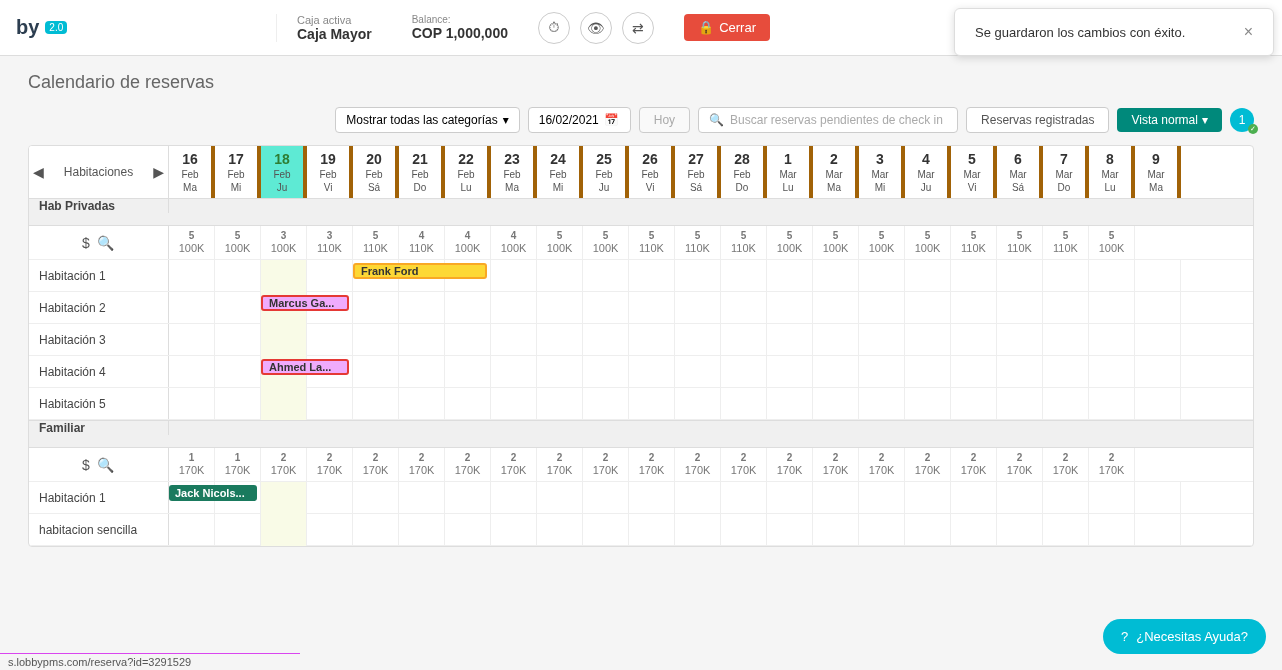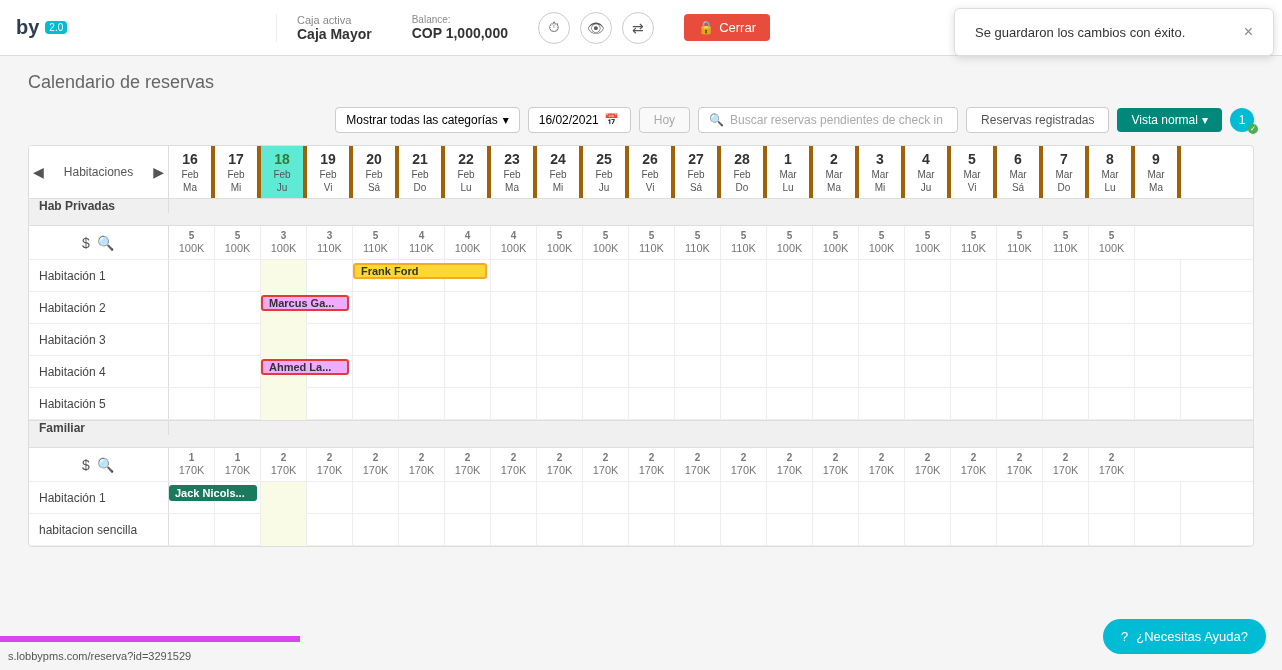--- a/index.html
+++ b/index.html
@@ -402,22 +402,22 @@
     }
 
     
     .url-bar {
       position: fixed;
       bottom: 0;
       left: 0;
       background: #f5f5f5;
       font-size: 11px;
       color: #555;
-      padding: 8px 8px;
-      border-top: 6px solid #d946ef;
+      padding: 2px 8px;
+      border-top: 1px solid #d946ef;
       width: 300px;
     }
   </style>
 </head>
 <body>
 
 <div class="top-bar">
   <div class="logo-area">
     <span class="logo-text">by</span>
     <span class="logo-badge">2.0</span>

